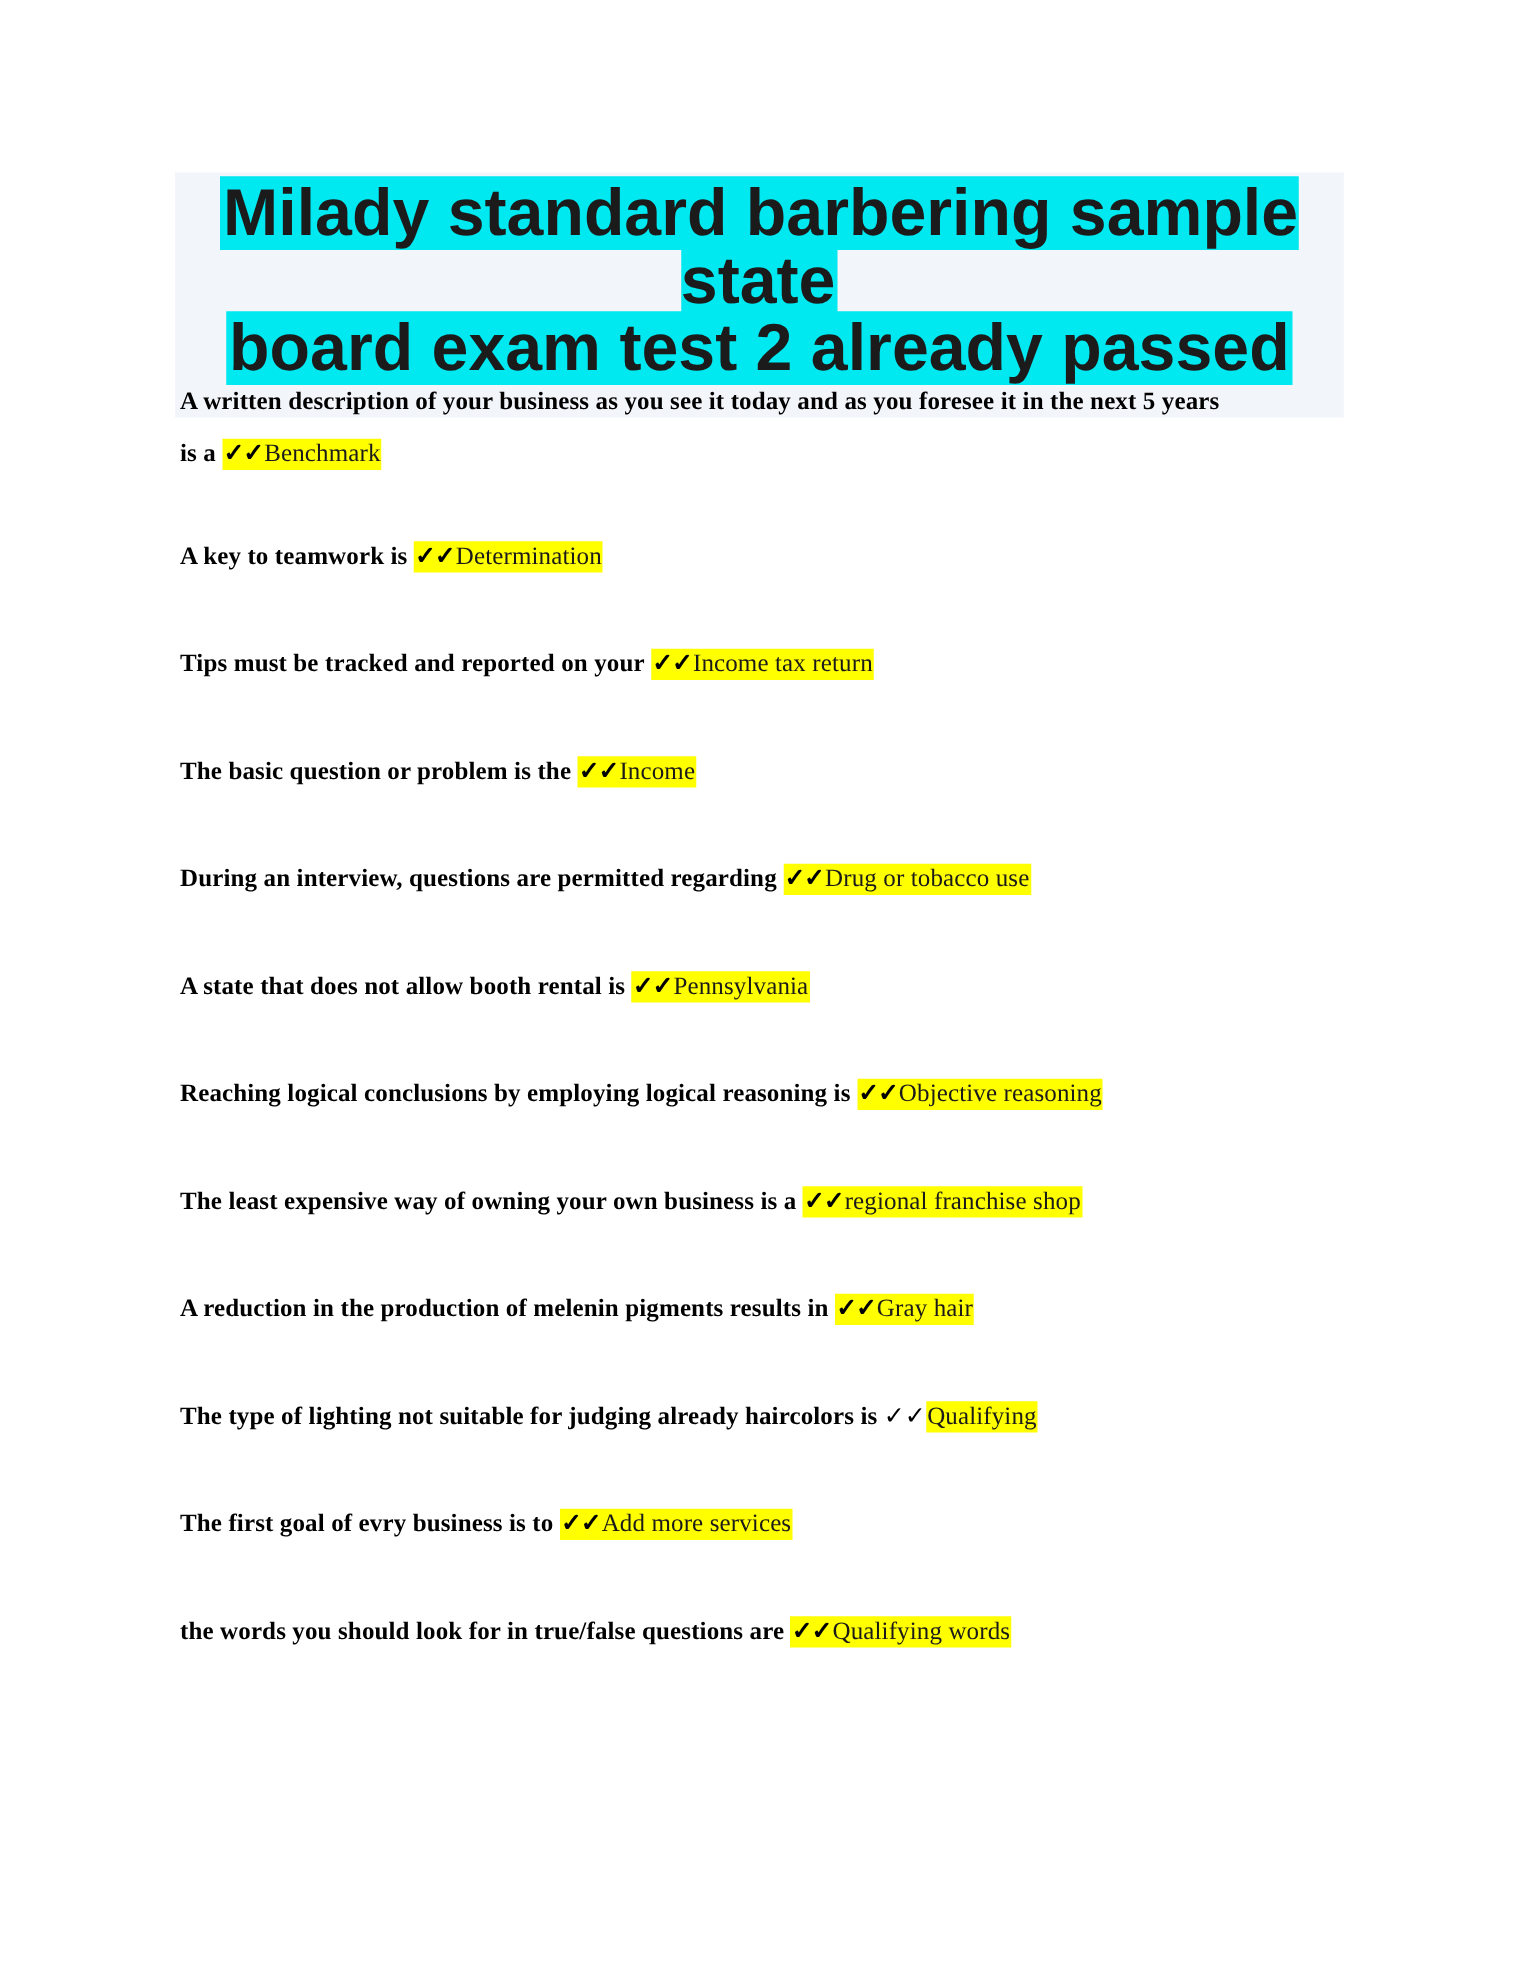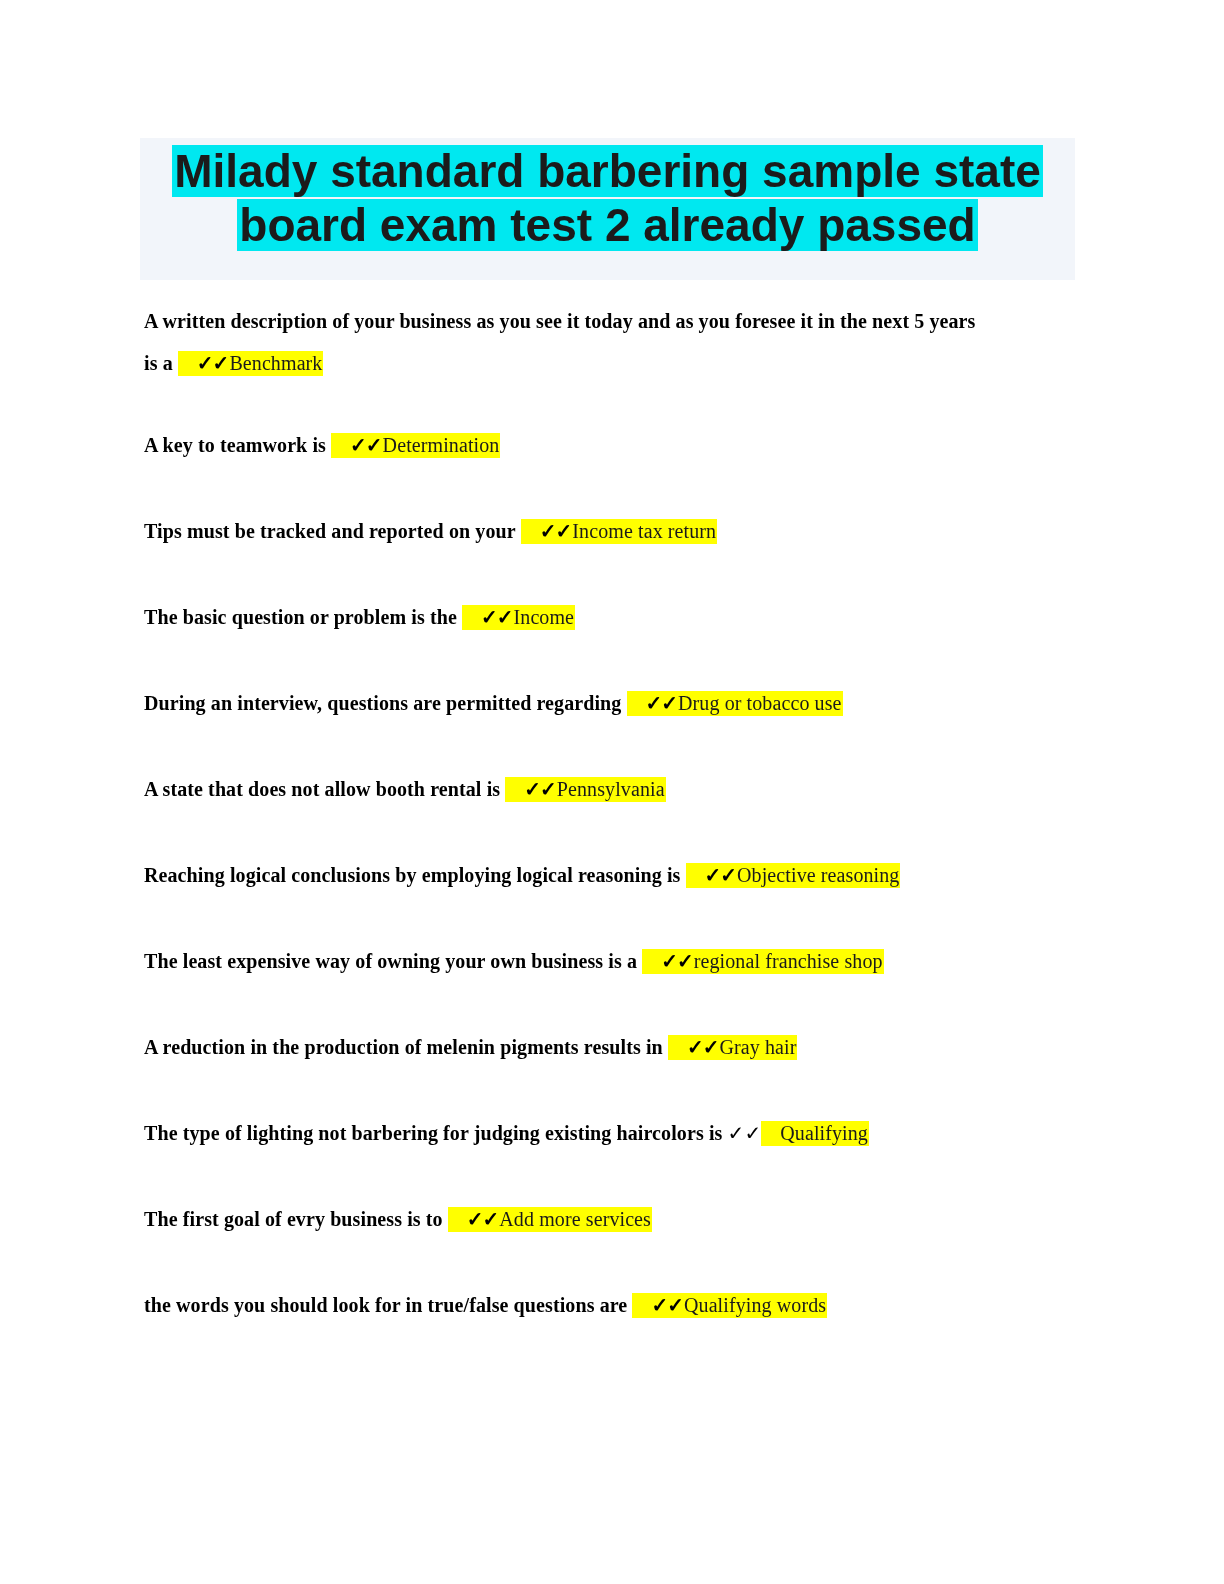--- a/index.html
+++ b/index.html
@@ -29,21 +29,21 @@
     top: 138px;
     width: 935px;
     background: #f2f5fa;
     padding: 6px 0 28px 0;
     box-sizing: border-box;
     text-align: center;
   }
   .title-line {
     font-family: "Liberation Sans", sans-serif;
     font-weight: bold;
-    font-size: 46px;
+    font-size: 53px;
     line-height: 54px;
     color: #1b1b1b;
     display: block;
   }
   .title-line span.hl {
     background: #00e8f0;
     padding: 0 2px;
   }
   .qa-list {
     position: absolute;
@@ -59,21 +59,21 @@
     letter-spacing: 0.1px;
   }
   .qa-item .q {
     font-weight: 600;
     font-family: "Liberation Serif", serif;
   }
   .ans {
     background: #ffff00;
     color: #1a1a1a;
     font-weight: normal;
-    padding: 1px 1px 2px 19px;
+    padding: 1px 1px 2px 1px;
     white-space: nowrap;
     text-align: center;
   }
   .ans .chk {
     font-weight: bold;
     color: #000000;
     letter-spacing: -1px;
     padding-right: 1px;
   }
   .first-item {
@@ -137,21 +137,21 @@
       <span class="q">The least expensive way of owning your own business is a</span>
       <span class="ans"><span class="chk">✓✓</span><span>regional franchise shop</span></span>
     </div>
 
     <div class="qa-item">
       <span class="q">A reduction in the production of melenin pigments results in</span>
       <span class="ans"><span class="chk">✓✓</span><span>Gray hair</span></span>
     </div>
 
     <div class="qa-item">
-      <span class="q">The type of lighting not barbering for judging existing haircolors is</span>
+      <span class="q">The type of lighting not suitable for judging already haircolors is</span>
       <span class="chk">✓✓</span><span class="ans"><span>Qualifying</span></span>
     </div>
 
     <div class="qa-item">
       <span class="q">The first goal of evry business is to</span>
       <span class="ans"><span class="chk">✓✓</span><span>Add more services</span></span>
     </div>
 
     <div class="qa-item">
       <span class="q">the words you should look for in true/false questions are</span>

